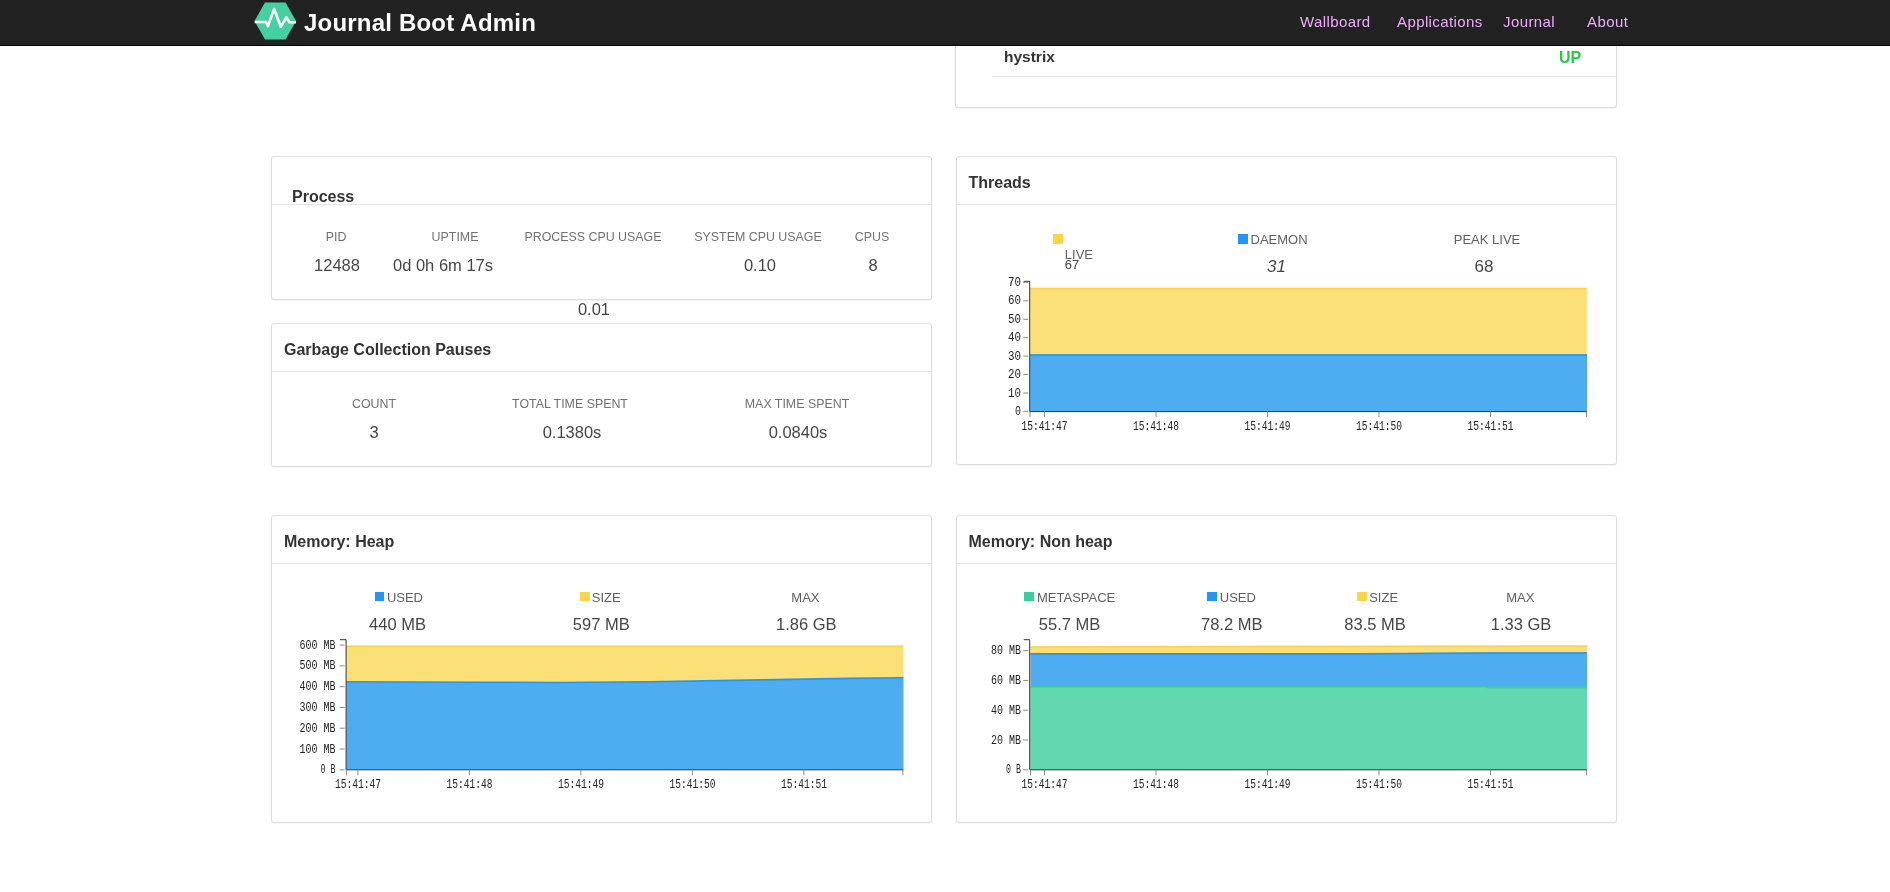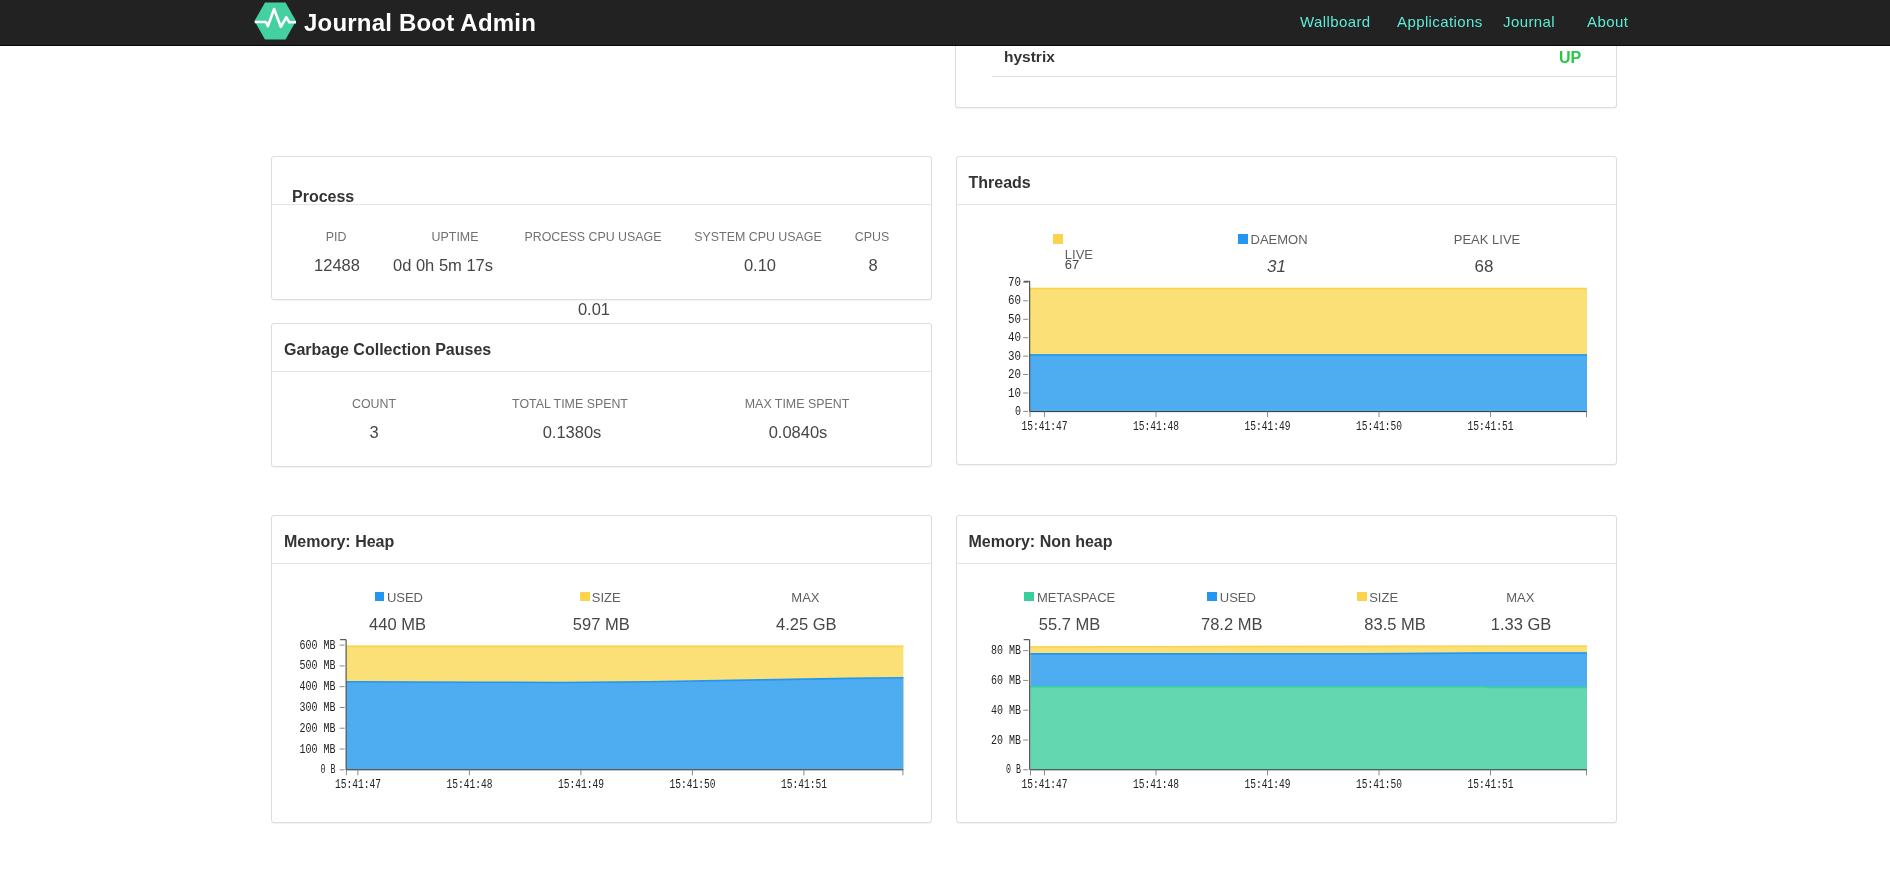--- a/index.html
+++ b/index.html
@@ -2,21 +2,21 @@
 <html><head>
 <meta charset="utf-8">
 <style>
   * { margin:0; padding:0; box-sizing:border-box; }
   html,body { width:1890px; height:892px; background:#fff; font-family:"Liberation Sans", sans-serif; }
   #page { position:relative; width:1890px; height:892px; overflow:hidden; }
   .abs { position:absolute; white-space:nowrap; }
   .ctr { transform:translateX(-50%); }
   .navbar { position:absolute; left:0; top:0; width:1890px; height:46px; background:#222; border-bottom:1px solid #080808; z-index:5; }
   .brand { position:absolute; left:304px; top:8.6px; font-size:24px; font-weight:bold; color:#fff; letter-spacing:0.2px; }
-  .navlink { position:absolute; top:13px; font-size:15px; color:#5eead4; letter-spacing:0.4px; }
+  .navlink { position:absolute; top:13px; font-size:15px; color:#f0abfc; letter-spacing:0.4px; }
   .panel { position:absolute; background:#fff; border:1px solid #ddd; border-radius:3px; box-shadow:0 1px 1px rgba(0,0,0,.05); }
   .ptitle { position:absolute; font-size:16px; font-weight:bold; color:#333; white-space:nowrap; }
   .pdiv { position:absolute; height:1px; background:#e5e5e5; }
   .lbl { position:absolute; font-size:12.4px; color:#717171; white-space:nowrap; transform:translateX(-50%); }
   .val { position:absolute; font-size:16.5px; color:#464646; white-space:nowrap; transform:translateX(-50%); }
   .leg { position:absolute; font-size:13px; color:#5f5f5f; white-space:nowrap; }
   .sq  { position:absolute; width:10px; height:10px; }
   svg.chart { position:absolute; left:0; top:0; }
   svg.chart text { font-family:"Liberation Mono", monospace; font-size:12.6px; fill:#222; }
 </style>
@@ -43,21 +43,21 @@
 
   <div class="panel" style="left:271px; top:156px; width:661px; height:144px;"></div>
   <div class="ptitle" style="left:284px; top:188px;margin-left:8px;">Process</div>
   <div class="pdiv" style="left:272px; top:204px; width:659px;"></div>
   <div class="lbl" style="left:336px; top:230px;">PID</div>
   <div class="lbl" style="left:443px; top:230px;padding-left:24px;">UPTIME</div>
   <div class="lbl" style="left:593px; top:230px;">PROCESS CPU USAGE</div>
   <div class="lbl" style="left:758px; top:230px;">SYSTEM CPU USAGE</div>
   <div class="lbl" style="left:872px; top:230px;">CPUS</div>
   <div class="val" style="left:337px; top:256px;">12488</div>
-  <div class="val" style="left:443px; top:256px;">0d 0h 5m 17s</div>
+  <div class="val" style="left:443px; top:256px;">0d 0h 6m 17s</div>
   <div class="val" style="left:594px; top:256px;margin-top:44px;">0.01</div>
   <div class="val" style="left:760px; top:256px;">0.10</div>
   <div class="val" style="left:873px; top:256px;">8</div>
 
   <div class="panel" style="left:271px; top:323px; width:661px; height:144px;"></div>
   <div class="ptitle" style="left:284px; top:341px;">Garbage Collection Pauses</div>
   <div class="pdiv" style="left:272px; top:371px; width:659px;"></div>
   <div class="lbl" style="left:374px; top:397px;">COUNT</div>
   <div class="lbl" style="left:570px; top:397px;">TOTAL TIME SPENT</div>
   <div class="lbl" style="left:797px; top:397px;">MAX TIME SPENT</div>
@@ -80,35 +80,35 @@
   <div class="panel" style="left:271px; top:514.7px; width:661px; height:308.5px;"></div>
   <div class="ptitle" style="left:284px; top:532.7px;">Memory: Heap</div>
   <div class="pdiv" style="left:272px; top:563px; width:659px;"></div>
   <div class="sq" style="left:374.7px; top:591.8px; background:#2196f3; width:9.5px; height:9.5px;"></div>
   <div class="leg" style="left:386.9px; top:590px;">USED</div>
   <div class="sq" style="left:580.2px; top:591.8px; background:#fbd44c; width:9.5px; height:9.5px;"></div>
   <div class="leg" style="left:591.8px; top:590px;">SIZE</div>
   <div class="leg ctr" style="left:805.4px; top:590px;">MAX</div>
   <div class="val" style="left:397.5px; top:614.5px;">440 MB</div>
   <div class="val" style="left:601.3px; top:614.5px;">597 MB</div>
-  <div class="val" style="left:806.3px; top:614.5px;">4.25 GB</div>
+  <div class="val" style="left:806.3px; top:614.5px;">1.86 GB</div>
 
   <div class="panel" style="left:955.5px; top:514.7px; width:661px; height:308.5px;"></div>
   <div class="ptitle" style="left:968.5px; top:532.7px;">Memory: Non heap</div>
   <div class="pdiv" style="left:956.5px; top:563px; width:659px;"></div>
   <div class="sq" style="left:1024.3px; top:591.8px; background:#38cf9d; width:9.5px; height:9.5px;"></div>
   <div class="leg" style="left:1037px; top:590px;">METASPACE</div>
   <div class="sq" style="left:1207.2px; top:591.8px; background:#2196f3; width:9.5px; height:9.5px;"></div>
   <div class="leg" style="left:1219.8px; top:590px;">USED</div>
   <div class="sq" style="left:1357px; top:591.8px; background:#fbd44c; width:9.5px; height:9.5px;"></div>
   <div class="leg" style="left:1369.2px; top:590px;">SIZE</div>
   <div class="leg ctr" style="left:1520.3px; top:590px;">MAX</div>
   <div class="val" style="left:1069.5px; top:614.5px;">55.7 MB</div>
   <div class="val" style="left:1231.7px; top:614.5px;">78.2 MB</div>
-  <div class="val" style="left:1375px; top:614.5px;margin-left:20px;">83.5 MB</div>
+  <div class="val" style="left:1375px; top:614.5px;">83.5 MB</div>
   <div class="val" style="left:1521px; top:614.5px;">1.33 GB</div>
 
   <svg class="chart" width="1890" height="892" viewBox="0 0 1890 892">
     <g>
       <rect x="1030" y="287.9" width="557" height="123.5" fill="#fbe077"></rect>
       <rect x="1030" y="354.3" width="557" height="57.1" fill="#4dadf0"></rect>
       <line x1="1030" y1="288.6" x2="1587" y2="288.6" stroke="#fbd34d" stroke-width="1.6"></line>
       <line x1="1030" y1="355" x2="1587" y2="355" stroke="#2196f3" stroke-width="1.6"></line>
       <line x1="1029.7" y1="281.3" x2="1029.7" y2="411.4" stroke="#333"></line>
       <line x1="1023.7" y1="281.3" x2="1029.7" y2="281.3" stroke="#333"></line>

